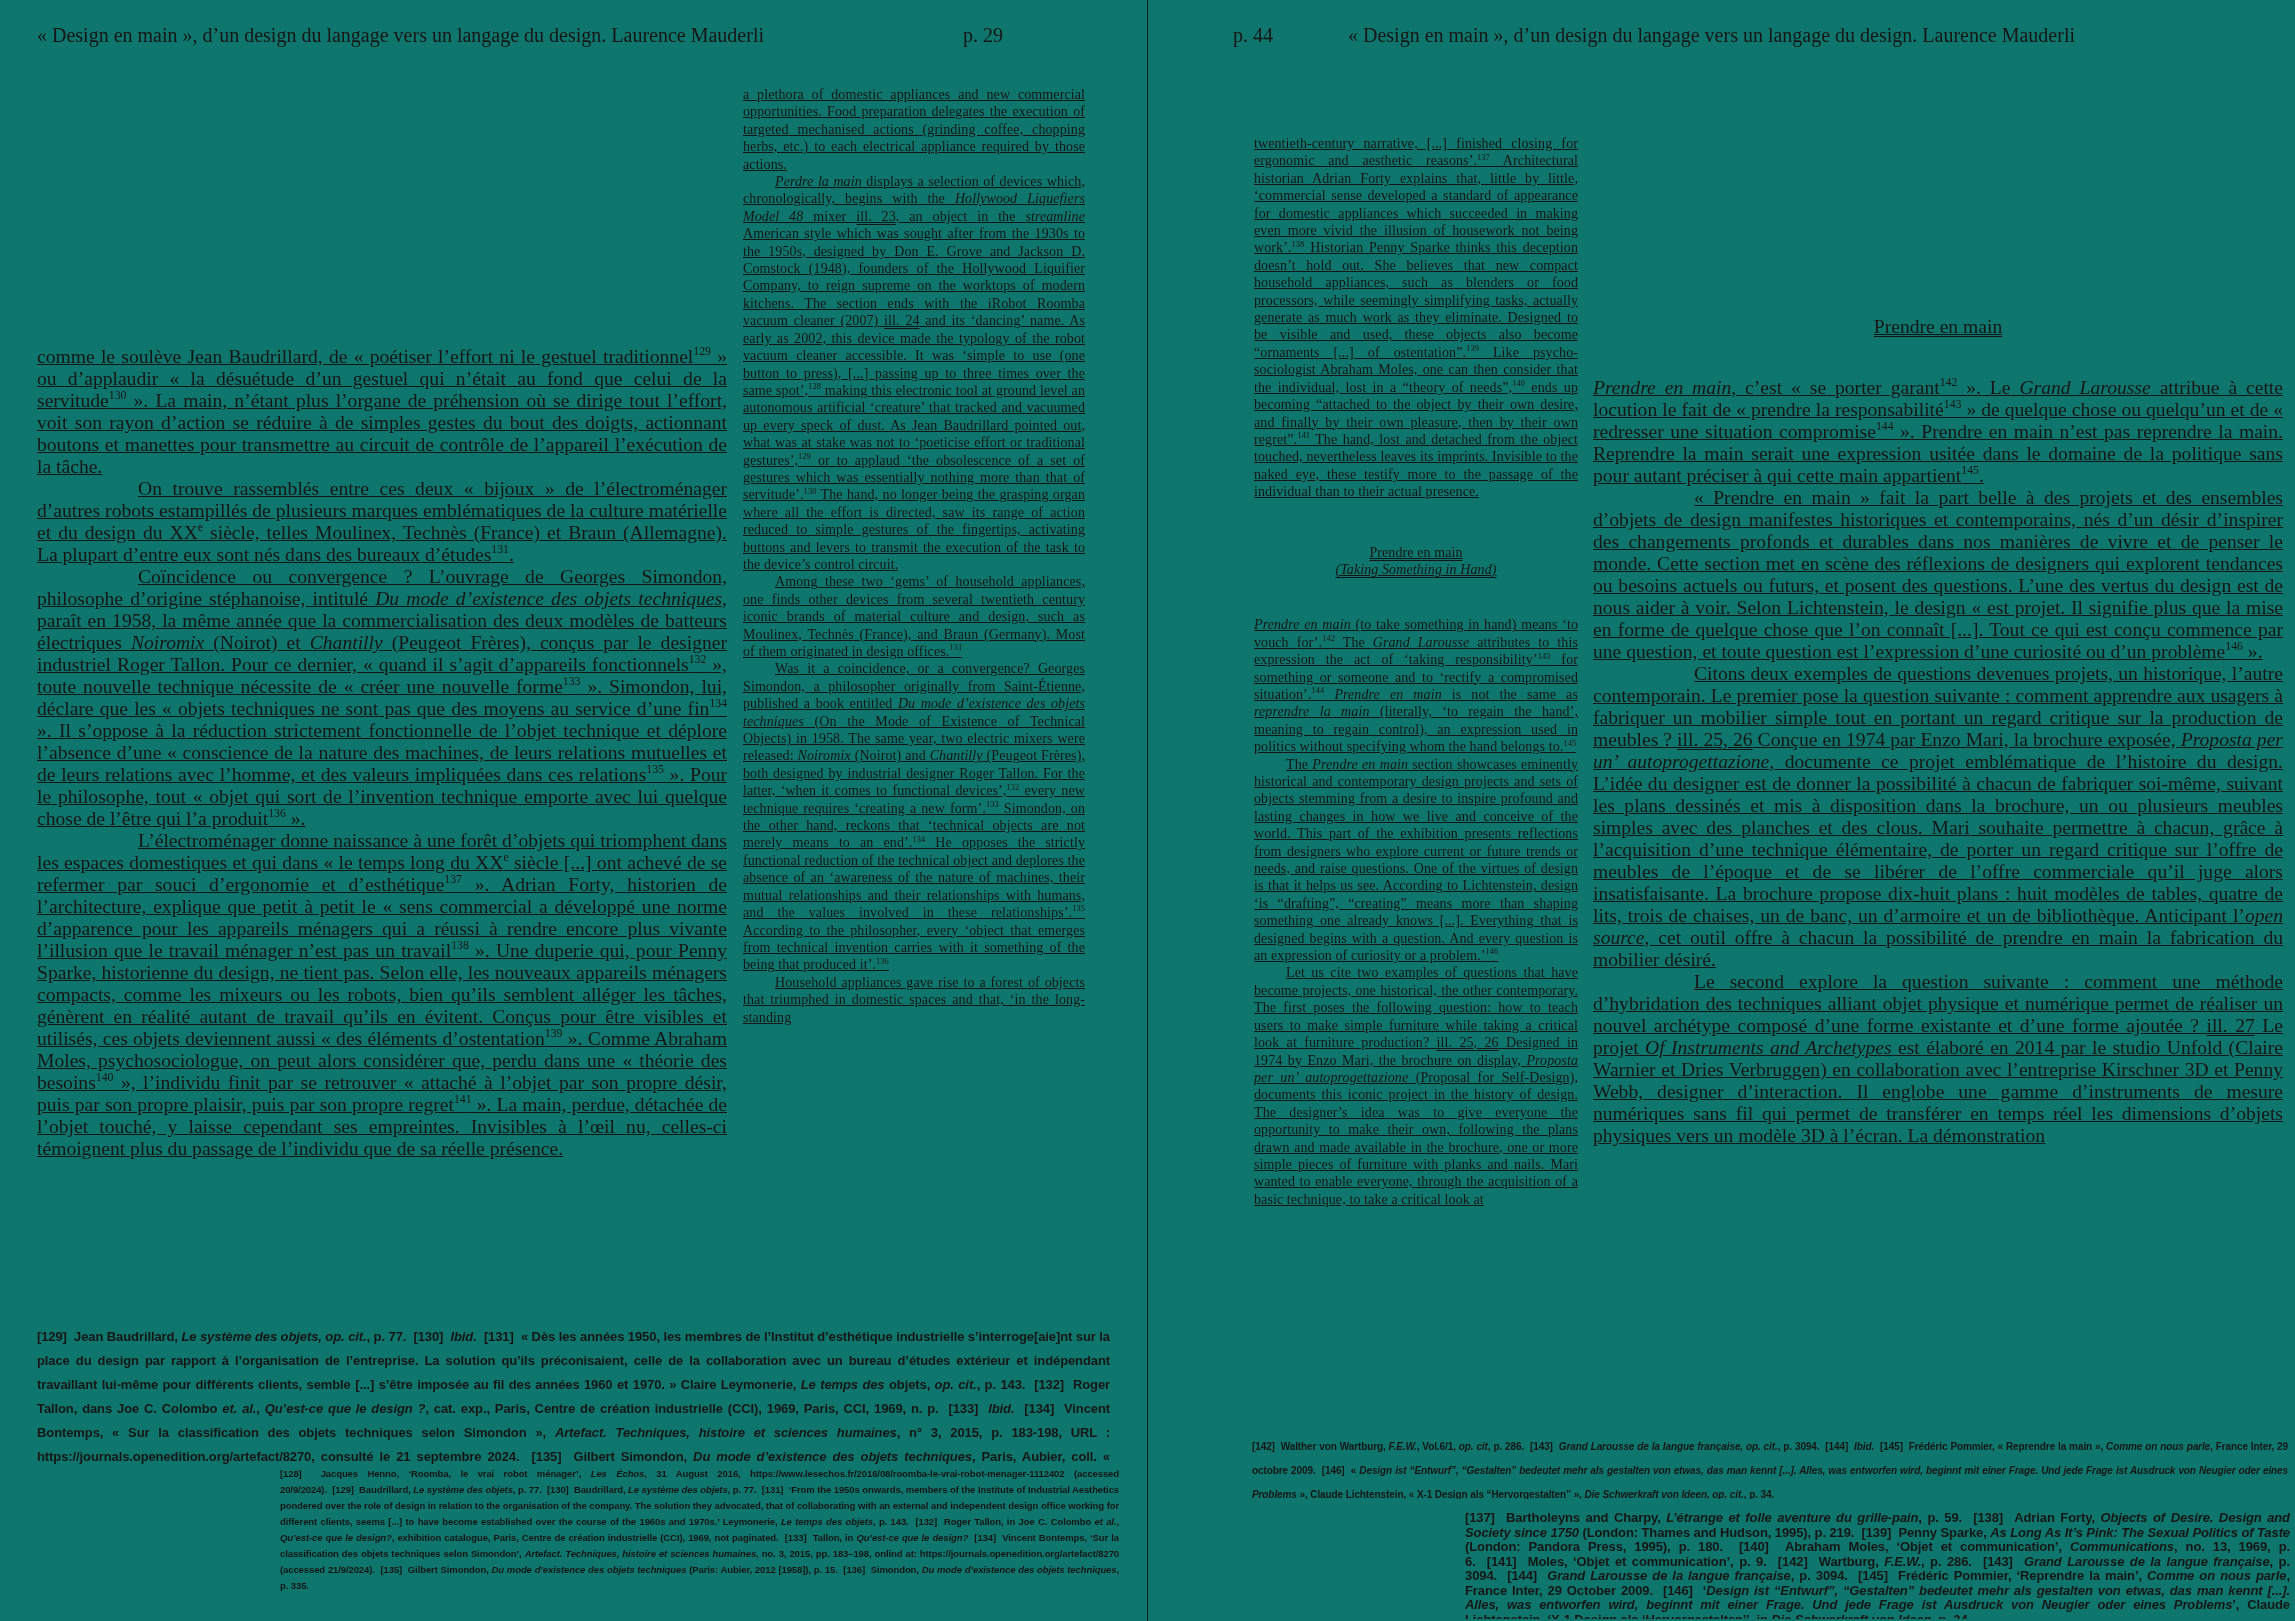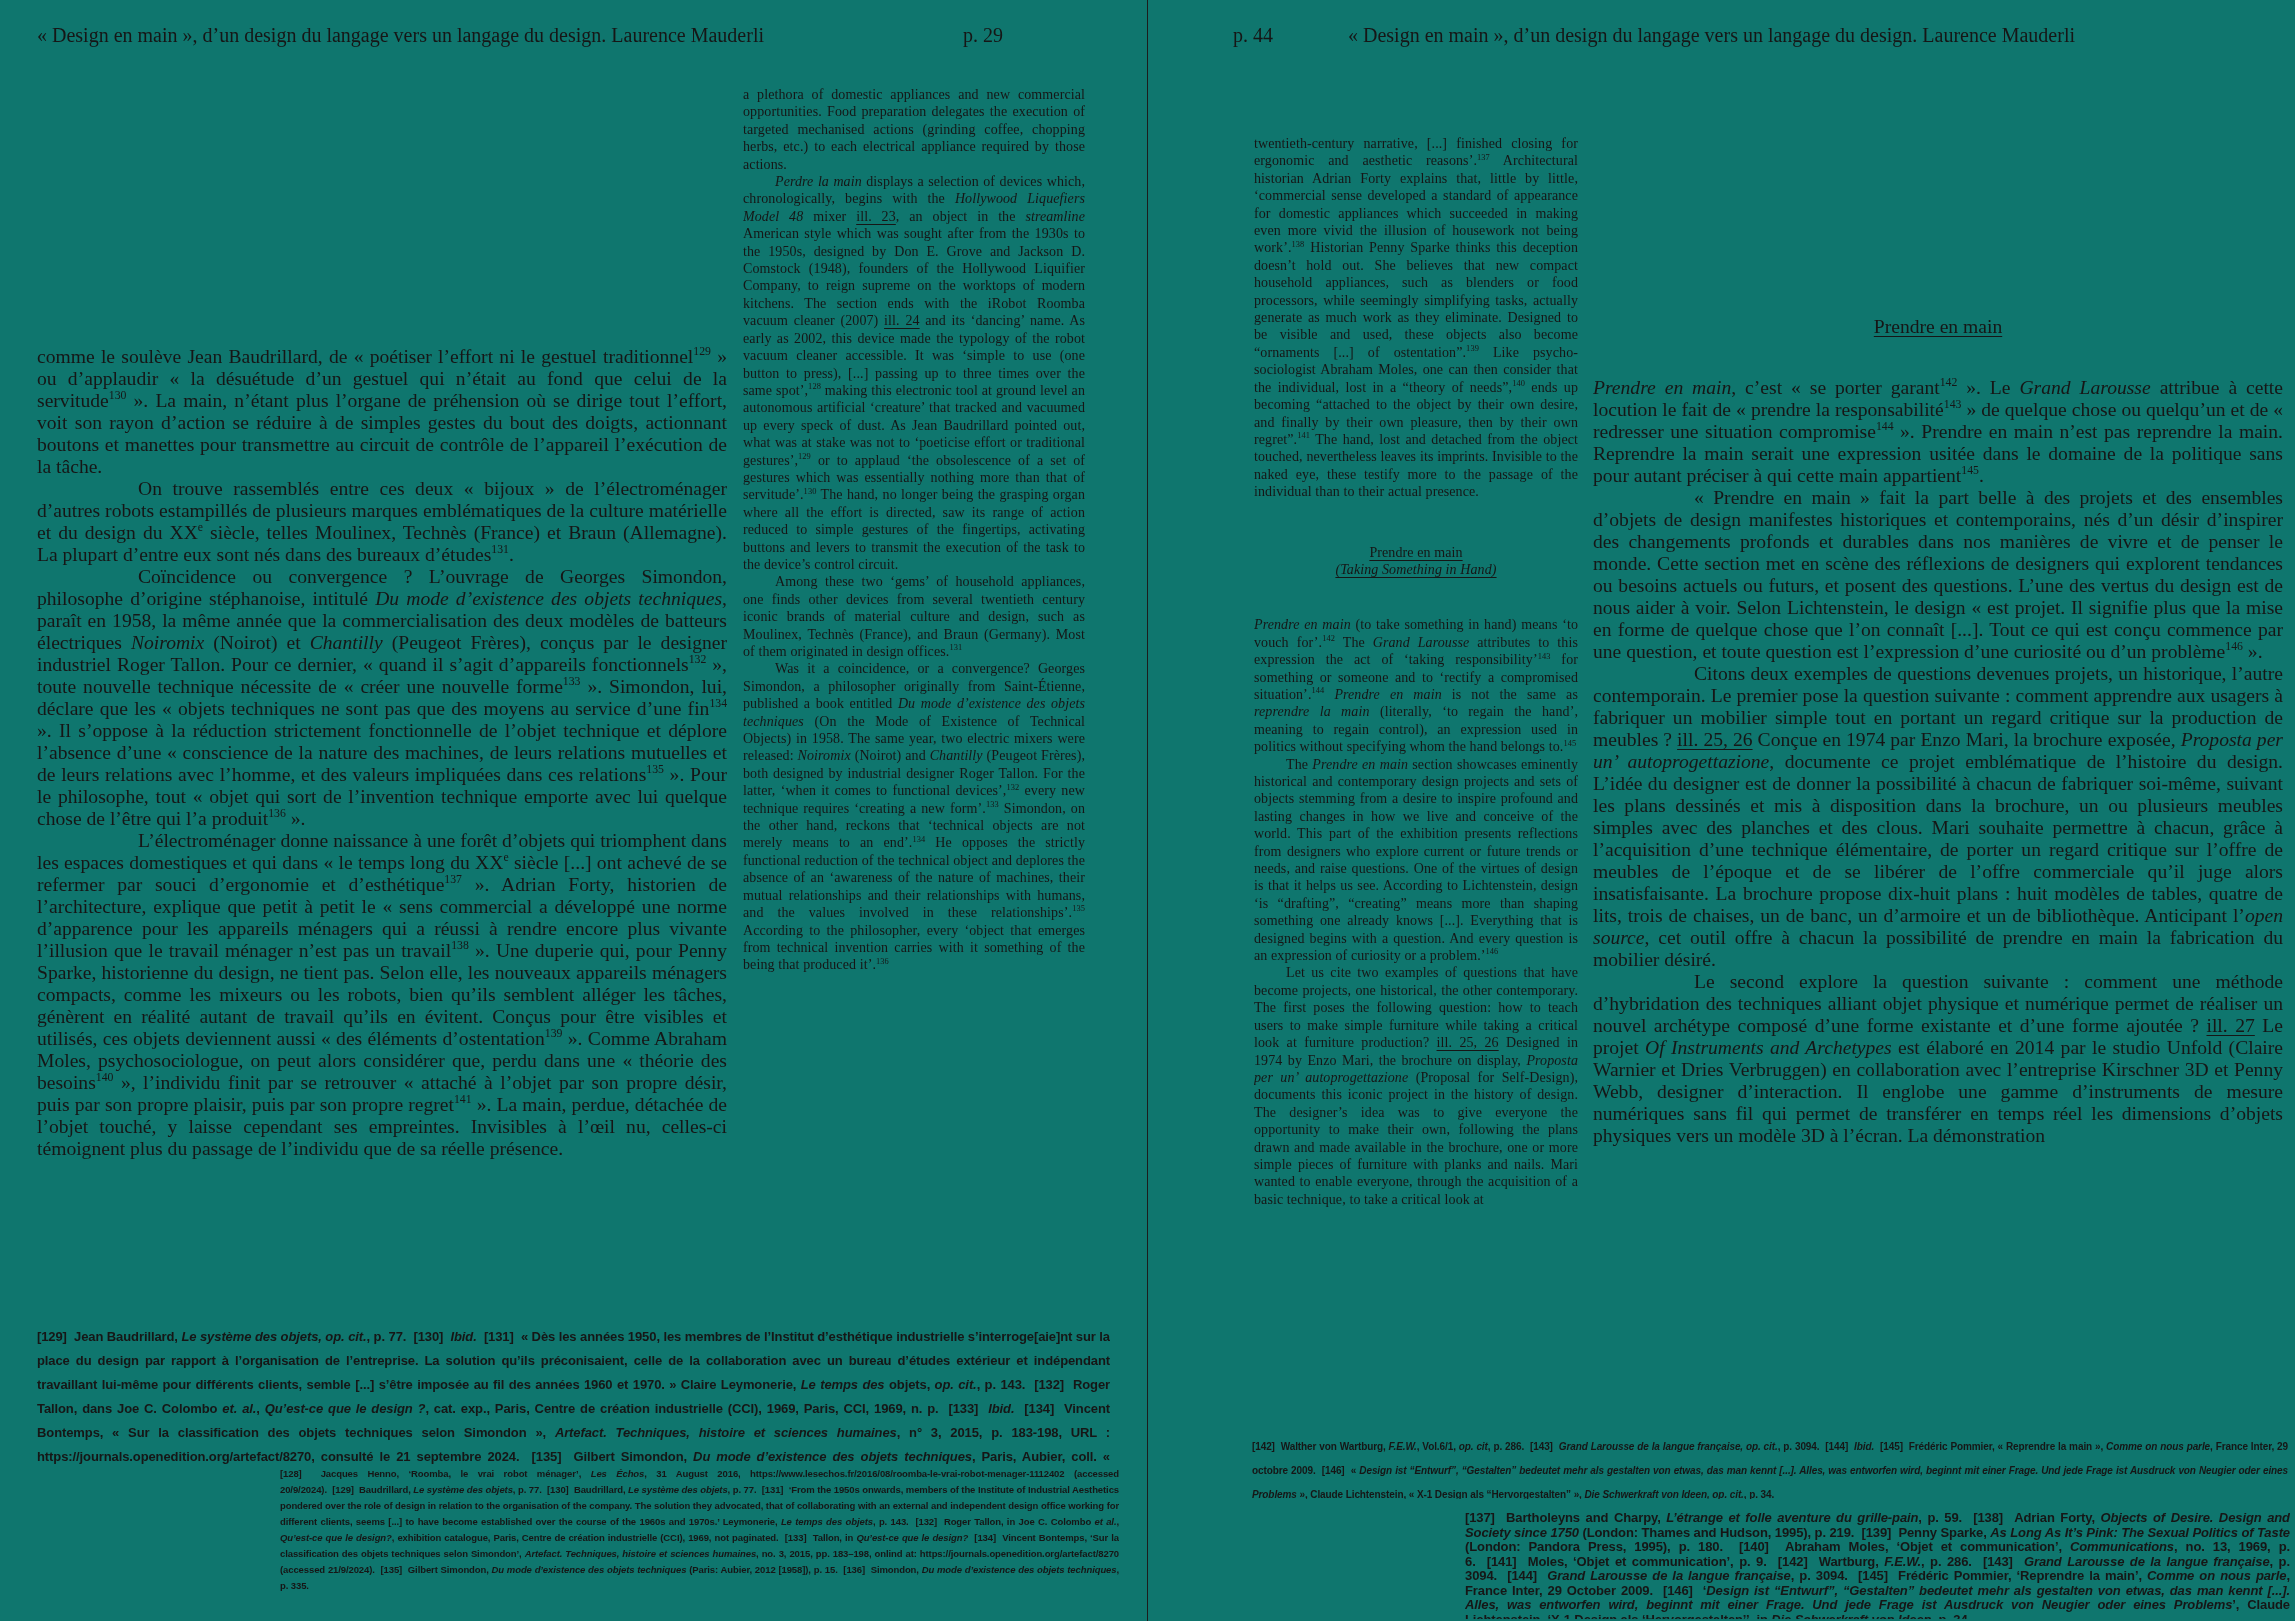--- a/index.html
+++ b/index.html
@@ -1,19 +1,19 @@
 <!DOCTYPE html>
 <html style="font-size:10.8px"><head>
 <meta charset="utf-8">
 <style>
   html,body{margin:0;padding:0;}
   #canvas{position:relative;width:2295px;height:1622px;background:#0f766e;color:#161616;
           font-family:"Liberation Serif",serif;overflow:hidden;}
   .hdr{position:absolute;font-size:20px;white-space:nowrap;}
-  .col{position:absolute;text-align:justify;overflow:hidden;}
+  .col{position:absolute;text-align:justify;overflow:hidden;text-decoration:underline;}
   .fr-main{font-size:19.6px;line-height:22px;}
   .en-side{font-size:14px;line-height:17.4px;letter-spacing:0.1px;}
   .col p{margin:0;padding:0;}
   .fr-main p.ind{text-indent:101px;}
   .en-side p.ind{text-indent:32px;}
   .colheading{text-align:center;}
   .colheading .u{text-decoration:underline;text-underline-offset:3.4px;}
   .fr-main .colheading{margin-bottom:39px;}
   .en-heading-block{text-align:center;margin:43px 0 38px 0;}
   .en-heading-block div{text-decoration:underline;text-underline-offset:2.7px;}
@@ -47,20 +47,21 @@
       <p class="ind">On trouve rassemblés entre ces deux « bijoux » de l’électroménager d’autres robots estampillés de plusieurs marques emblématiques de la culture matérielle et du design du XX<sup>e</sup> siècle, telles Moulinex, Technès (France) et Braun (Allemagne). La plupart d’entre eux sont nés dans des bureaux d’études<sup>131</sup>.</p>
       <p class="ind">Coïncidence ou convergence ? L’ouvrage de Georges Simondon, philosophe d’origine stéphanoise, intitulé <i>Du mode d’existence des objets techniques</i>, paraît en 1958, la même année que la commercialisation des deux modèles de batteurs électriques <i>Noiromix</i> (Noirot) et <i>Chantilly</i> (Peugeot Frères), conçus par le designer industriel Roger Tallon. Pour ce dernier, « quand il s’agit d’appareils fonctionnels<sup>132</sup> », toute nouvelle technique nécessite de « créer une nouvelle forme<sup>133</sup> ». Simondon, lui, déclare que les « objets techniques ne sont pas que des moyens au service d’une fin<sup>134</sup> ». Il s’oppose à la réduction strictement fonctionnelle de l’objet technique et déplore l’absence d’une « conscience de la nature des machines, de leurs relations mutuelles et de leurs relations avec l’homme, et des valeurs impliquées dans ces relations<sup>135</sup> ». Pour le philosophe, tout « objet qui sort de l’invention technique emporte avec lui quelque chose de l’être qui l’a produit<sup>136</sup> ».</p>
       <p class="ind">L’électroménager donne naissance à une forêt d’objets qui triomphent dans les espaces domestiques et qui dans « le temps long du XX<sup>e</sup> siècle [...] ont achevé de se refermer par souci d’ergonomie et d’esthétique<sup>137</sup> ». Adrian Forty, historien de l’architecture, explique que petit à petit le « sens commercial a développé une norme d’apparence pour les appareils ménagers qui a réussi à rendre encore plus vivante l’illusion que le travail ménager n’est pas un travail<sup>138</sup> ». Une duperie qui, pour Penny Sparke, historienne du design, ne tient pas. Selon elle, les nouveaux appareils ménagers compacts, comme les mixeurs ou les robots, bien qu’ils semblent alléger les tâches, génèrent en réalité autant de travail qu’ils en évitent. Conçus pour être visibles et utilisés, ces objets deviennent aussi « des éléments d’ostentation<sup>139</sup> ». Comme Abraham Moles, psychosociologue, on peut alors considérer que, perdu dans une « théorie des besoins<sup>140</sup> », l’individu finit par se retrouver « attaché à l’objet par son propre désir, puis par son propre plaisir, puis par son propre regret<sup>141</sup> ». La main, perdue, détachée de l’objet touché, y laisse cependant ses empreintes. Invisibles à l’œil nu, celles-ci témoignent plus du passage de l’individu que de sa réelle présence.</p>
     </div>
 
     <div class="col en-side" lang="en" style="left:743px;top:86px;width:342px;height:1198px;">
       <p>a plethora of domestic appliances and new commercial opportunities. Food preparation delegates the execution of targeted mechanised actions (grinding coffee, chopping herbs, etc.) to each electrical appliance required by those actions.</p>
       <p class="ind"><i>Perdre la main</i> displays a selection of devices which, chronologically, begins with the <i>Hollywood Liquefiers Model 48</i> mixer <u>ill. 23</u>, an object in the <i>streamline</i> American style which was sought after from the 1930s to the 1950s, designed by Don E. Grove and Jackson D. Comstock (1948), founders of the Hollywood Liquifier Company, to reign supreme on the worktops of modern kitchens. The section ends with the iRobot Roomba vacuum cleaner (2007) <u>ill. 24</u> and its ‘dancing’ name. As early as 2002, this device made the typology of the robot vacuum cleaner accessible. It was ‘simple to use (one button to press), [...] passing up to three times over the same spot’,<sup>128</sup> making this electronic tool at ground level an autonomous artificial ‘creature’ that tracked and vacuumed up every speck of dust. As Jean Baudrillard pointed out, what was at stake was not to ‘poeticise effort or traditional gestures’,<sup>129</sup> or to applaud ‘the obsolescence of a set of gestures which was essentially nothing more than that of servitude’.<sup>130</sup> The hand, no longer being the grasping organ where all the effort is directed, saw its range of action reduced to simple gestures of the fingertips, activating buttons and levers to transmit the execution of the task to the device’s control circuit.</p>
       <p class="ind">Among these two ‘gems’ of household appliances, one finds other devices from several twentieth century iconic brands of material culture and design, such as Moulinex, Technès (France), and Braun (Germany). Most of them originated in design offices.<sup>131</sup></p>
       <p class="ind">Was it a coincidence, or a convergence? Georges Simondon, a philosopher originally from Saint-Étienne, published a book entitled <i>Du mode d’existence des objets techniques</i> (On the Mode of Existence of Technical Objects) in 1958. The same year, two electric mixers were released: <i>Noiromix</i> (Noirot) and <i>Chantilly</i> (Peugeot Frères), both designed by industrial designer Roger Tallon. For the latter, ‘when it comes to functional devices’,<sup>132</sup> every new technique requires ‘creating a new form’.<sup>133</sup> Simondon, on the other hand, reckons that ‘technical objects are not merely means to an end’.<sup>134</sup> He opposes the strictly functional reduction of the technical object and deplores the absence of an ‘awareness of the nature of machines, their mutual relationships and their relationships with humans, and the values involved in these relationships’.<sup>135</sup> According to the philosopher, every ‘object that emerges from technical invention carries with it something of the being that produced it’.<sup>136</sup></p>
+      <p class="ind">Household appliances gave rise to a forest of objects that triumphed in domestic spaces and that, ‘in the long-standing</p>
     </div>
 
     <div class="fn fn-l1" style="left:37px;top:1325px;width:1073px;height:139px;">[129]&nbsp;&nbsp;Jean Baudrillard, <i>Le système des objets, op. cit.</i>, p. 77.&nbsp;&nbsp;[130]&nbsp;&nbsp;<i>Ibid.</i>&nbsp;&nbsp;[131]&nbsp;&nbsp;« Dès les années 1950, les membres de l’Institut d’esthétique industrielle s’interroge[aie]nt sur la place du design par rapport à l’organisation de l’entreprise. La solution qu’ils préconisaient, celle de la collaboration avec un bureau d’études extérieur et indépendant travaillant lui-même pour différents clients, semble [...] s’être imposée au fil des années 1960 et 1970. » Claire Leymonerie, <i>Le temps des</i> objets, <i>op. cit.</i>, p. 143.&nbsp;&nbsp;[132]&nbsp;&nbsp;Roger Tallon, dans Joe C. Colombo <i>et. al.</i>, <i>Qu’est-ce que le design ?</i>, cat. exp., Paris, Centre de création industrielle (CCI), 1969, Paris, CCI, 1969, n. p.&nbsp;&nbsp;[133]&nbsp;&nbsp;<i>Ibid.</i>&nbsp;&nbsp;[134]&nbsp;&nbsp;Vincent Bontemps, « Sur la classification des objets techniques selon Simondon », <i>Artefact. Techniques, histoire et sciences humaines</i>, n° 3, 2015, p. 183-198, URL : https://journals.openedition.org/artefact/8270, consulté le 21 septembre 2024.&nbsp;&nbsp;[135]&nbsp;&nbsp;Gilbert Simondon, <i>Du mode d’existence des objets techniques</i>, Paris, Aubier, coll. « Philosophie », 2012 (1958), p. 15.&nbsp;&nbsp;[136]&nbsp;&nbsp;<i>Ibid.</i>, p. 335.&nbsp;&nbsp;[137]&nbsp;&nbsp;Gil Bartholeyns et Manuel Charpy, <i>L’étrange et folle aventure du grille-pain, op. cit.</i>, p. 59.&nbsp;&nbsp;[138]&nbsp;&nbsp;« <i>Commercial sense developed a standard of appearance for domestic appliances which succeeded in making even more vivid the illusion of housework not being work</i> », Adrian Forty, <i>Objects of Desire. Design and Society since 1750</i>, Londres, Thames and Hudson, 1995, p. 219.&nbsp;&nbsp;[139]&nbsp;&nbsp;Penny Sparke, <i>Politiques sexuelles du goût. As Long as It’s Pink</i>, traduit par Antoine Cazé, Paris, T&amp;P Publishing, coll. « Iconodules », 2022, p. 274.&nbsp;&nbsp;[140]&nbsp;&nbsp;Abraham Moles, « Objet et communication », <i>Communications</i>, n° 13, 1969, p. 6.&nbsp;&nbsp;[141]&nbsp;&nbsp;<i>Ibid.</i>, p. 9.</div>
     <div class="fn fn-l2" style="left:280px;top:1466px;width:839px;height:150px;">[128]&nbsp;&nbsp;Jacques Henno, ‘Roomba, le vrai robot ménager’, <i>Les Échos</i>, 31 August 2016, https://www.lesechos.fr/2016/08/roomba-le-vrai-robot-menager-1112402 (accessed 20/9/2024).&nbsp;&nbsp;[129]&nbsp;&nbsp;Baudrillard, <i>Le système des objets</i>, p. 77.&nbsp;&nbsp;[130]&nbsp;&nbsp;Baudrillard, <i>Le système des objets</i>, p. 77.&nbsp;&nbsp;[131]&nbsp;&nbsp;‘From the 1950s onwards, members of the Institute of Industrial Aesthetics pondered over the role of design in relation to the organisation of the company. The solution they advocated, that of collaborating with an external and independent design office working for different clients, seems [...] to have become established over the course of the 1960s and 1970s.’ Leymonerie, <i>Le temps des objets</i>, p. 143.&nbsp;&nbsp;[132]&nbsp;&nbsp;Roger Tallon, in Joe C. Colombo <i>et al.</i>, <i>Qu’est-ce que le design?</i>, exhibition catalogue, Paris, Centre de création industrielle (CCI), 1969, not paginated.&nbsp;&nbsp;[133]&nbsp;&nbsp;Tallon, in <i>Qu’est-ce que le design?</i>&nbsp;&nbsp;[134]&nbsp;&nbsp;Vincent Bontemps, ‘Sur la classification des objets techniques selon Simondon’, <i>Artefact. Techniques, histoire et sciences humaines</i>, no. 3, 2015, pp. 183–198, onlind at: https://journals.openedition.org/artefact/8270 (accessed 21/9/2024).&nbsp;&nbsp;[135]&nbsp;&nbsp;Gilbert Simondon, <i>Du mode d’existence des objets techniques</i> (Paris: Aubier, 2012 [1958]), p. 15.&nbsp;&nbsp;[136]&nbsp;&nbsp;Simondon, <i>Du mode d’existence des objets techniques</i>, p. 335.</div>
   </div>
 
   <div>
 
     <div class="hdr" style="left:1233px;top:24px;">p. 44</div>
     <div class="hdr" style="left:1348px;top:24px;">« Design en main », d’un design du langage vers un langage du design. Laurence Mauderli</div>

